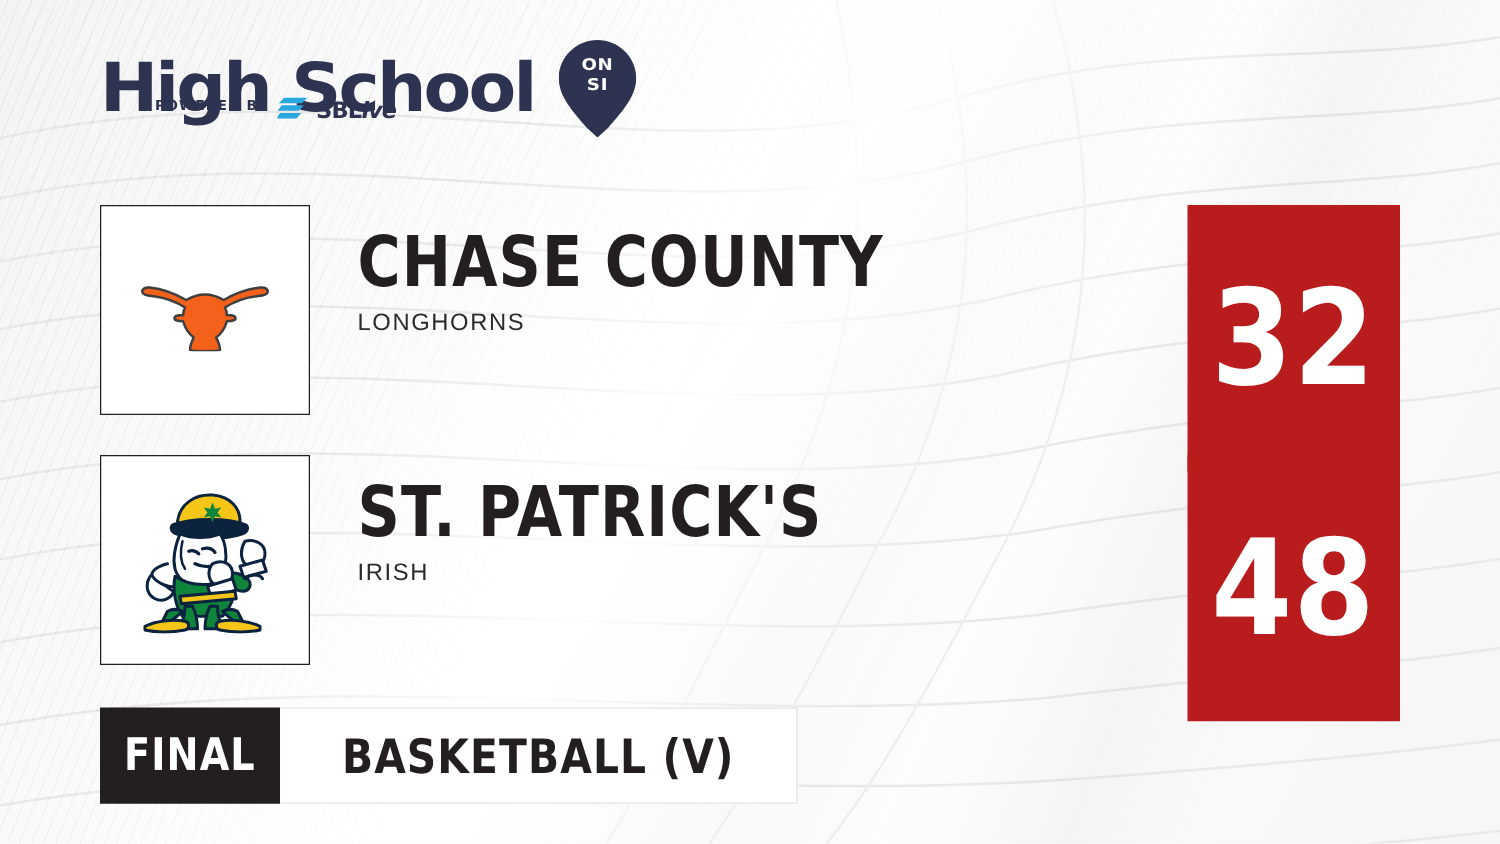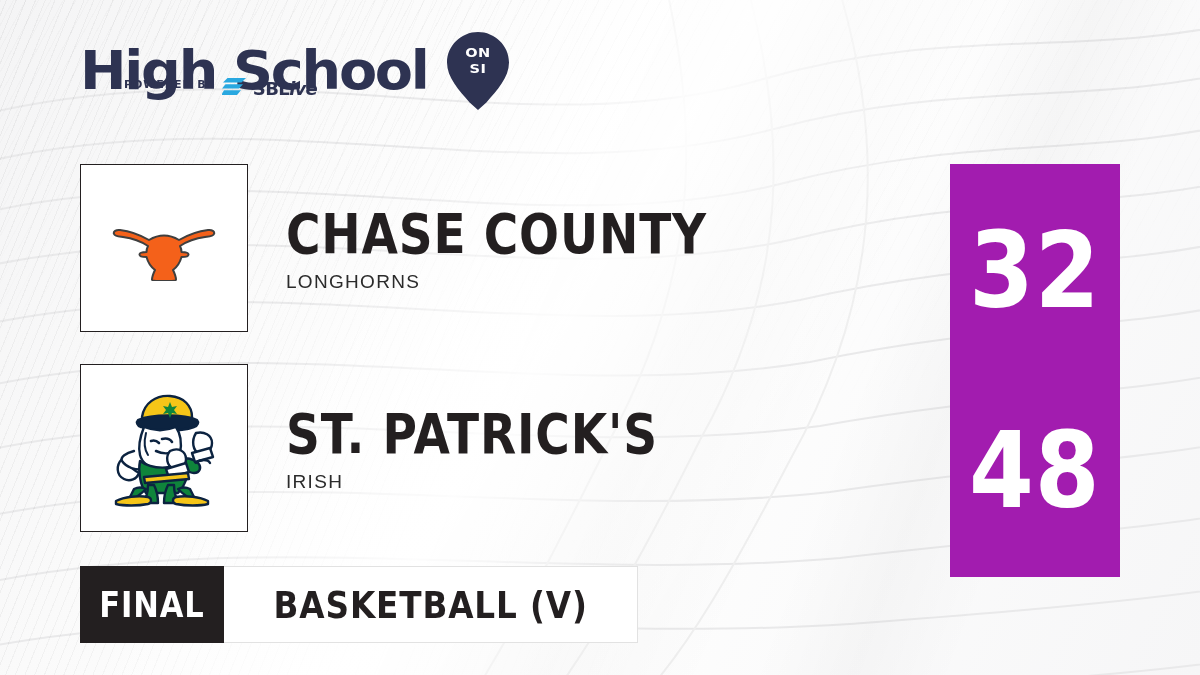--- a/index.html
+++ b/index.html
@@ -152,21 +152,21 @@
     height: 168px;
     background: #ffffff;
     border: 1px solid #231f20;
     box-sizing: border-box;
     display: flex;
     align-items: center;
     justify-content: center;
   }
   .logo-box svg { display: block; }
 
-  .team-text { position: absolute; left: 206px; top: 18px; width: 700px; margin-top: 23px; }
+  .team-text { position: absolute; left: 206px; top: 18px; width: 700px; }
   .team-name {
     font-family: "DejaVu Sans", sans-serif;
     font-weight: bold;
     font-size: 56px;
     line-height: 58px;
     color: #231f20;
     white-space: nowrap;
     transform: scaleX(0.84);
     transform-origin: left top;
     letter-spacing: 1px;
@@ -179,21 +179,21 @@
     letter-spacing: 1.3px;
     color: #2b2b2b;
   }
 
   
   .score-box {
     position: absolute;
     left: 950px;
     width: 170px;
     height: 213px;
-    background: #a21caf;
+    background: #b91c1c;
     display: flex;
     align-items: center;
     justify-content: center;
   }
   .score-box.row1 { top: 164px; }
   .score-box.row2 { top: 364px; }
   .score-value {
     font-family: "DejaVu Sans", sans-serif;
     font-weight: bold;
     font-size: 106px;

